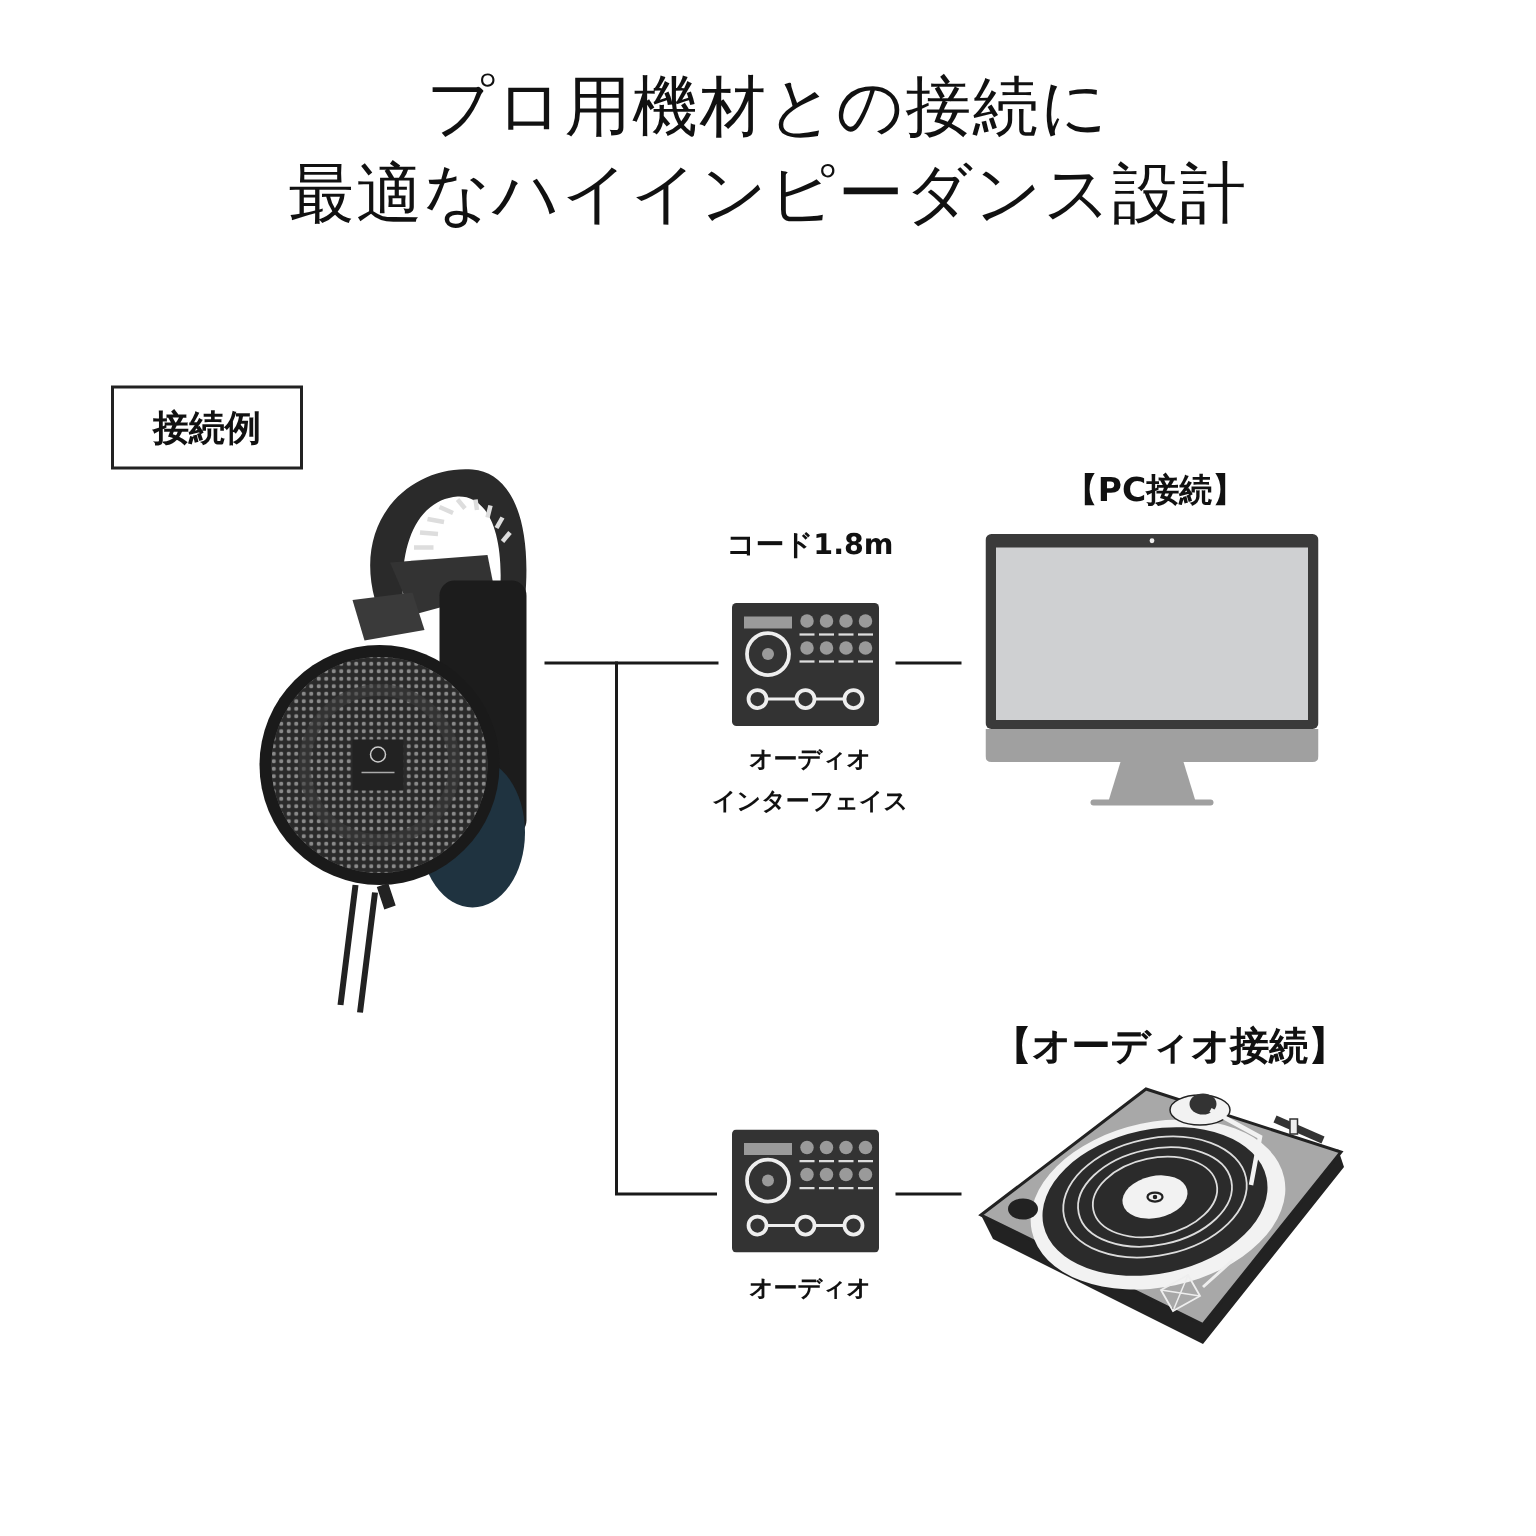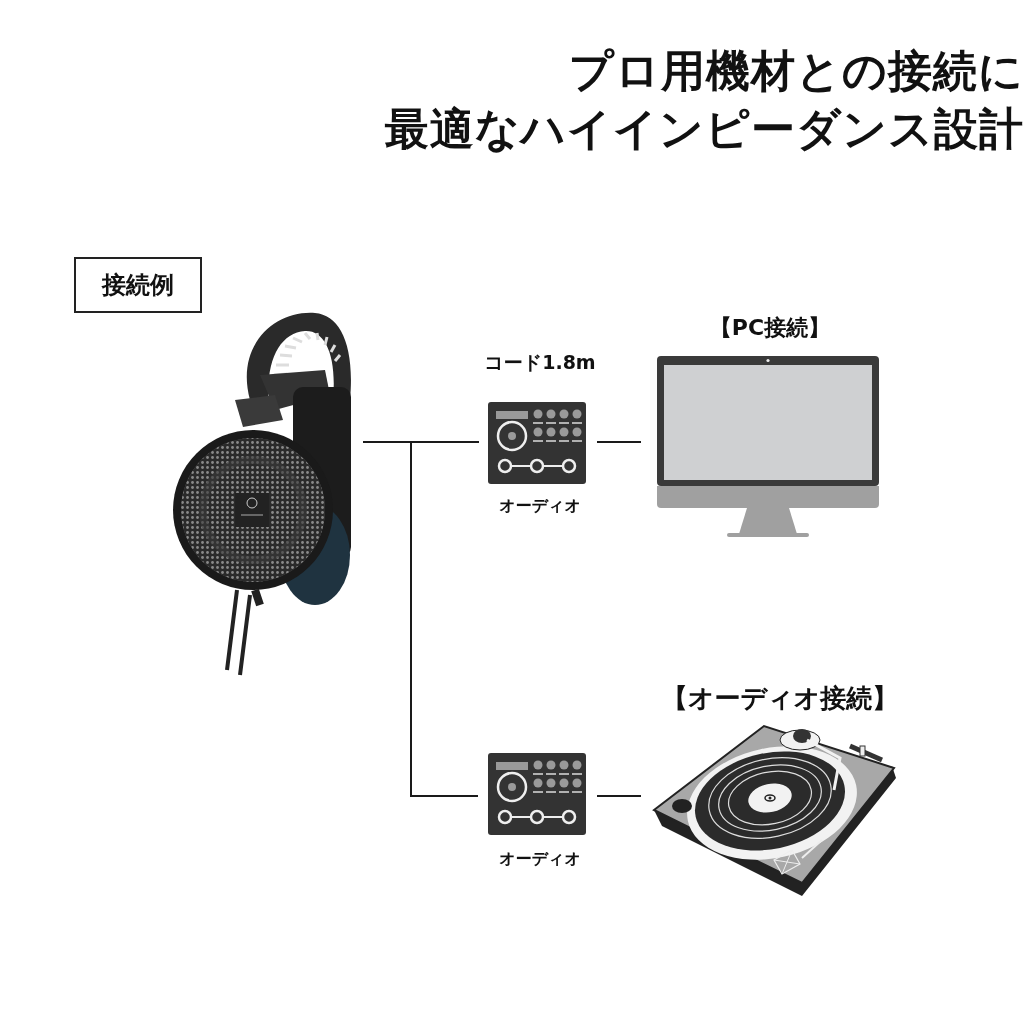--- a/index.html
+++ b/index.html
@@ -1,17 +1,17 @@
 <!DOCTYPE html>
 <html><head>
 <meta charset="utf-8">
 <style>
   html, body { margin:0; padding:0; background:#ffffff; }
   body { width:1024px; height:1024px; position:relative; overflow:hidden; font-family:"DejaVu Sans", sans-serif; color:#111; }
-  .title { position:absolute; left:0; width:1024px; text-align:right; font-weight:bold; font-size:44px; letter-spacing:1px; color:#111; }
+  .title { position:absolute; left:0; width:1024px; text-align:center; font-weight:normal; font-size:44px; letter-spacing:1px; color:#111; }
   .t1 { top:42px; }
   .t2 { top:100px; }
   .example-box { position:absolute; left:74px; top:257px; width:128px; height:56px; border:2px solid #222; box-sizing:border-box; display:flex; align-items:center; justify-content:center; font-weight:bold; font-size:24px;font-family:Liberation Mono, monospace; }
   .line { position:absolute; background:#1a1a1a; }
   .label { position:absolute; text-align:center; font-size:16px; font-weight:bold; color:#111; line-height:28px; }
   .cord { position:absolute; left:455px; top:350px; width:170px; text-align:center; font-weight:bold; font-size:19px; }
   .device { position:absolute; }
   .abs { position:absolute; }
 </style>
 </head>
@@ -100,20 +100,21 @@
   <g fill="none" stroke="#eee" stroke-width="2.5">
     <circle cx="17" cy="64" r="6"></circle>
       <circle cx="49" cy="64" r="6"></circle>
       <circle cx="81" cy="64" r="6"></circle>
   </g>
   <line x1="24" y1="64" x2="42" y2="64" stroke="#eee" stroke-width="2"></line>
   <line x1="56" y1="64" x2="74" y2="64" stroke="#eee" stroke-width="2"></line>
 </svg>
 <div class="label" style="left:440px;top:492px;width:200px;">
   <div>オーディオ</div>
+  <div>インターフェイス</div>
 </div>
 
 <svg class="device" style="left:488px;top:753px" width="98" height="82" viewBox="0 0 98 82">
   <rect x="0" y="0" width="98" height="82" rx="3" fill="#333"></rect>
   <rect x="8" y="9" width="32" height="8" fill="#9a9a9a"></rect>
   <g fill="#9a9a9a">
     <circle cx="50" cy="12" r="4.5"></circle>
       <circle cx="63" cy="12" r="4.5"></circle>
       <circle cx="76" cy="12" r="4.5"></circle>
       <circle cx="89" cy="12" r="4.5"></circle>

